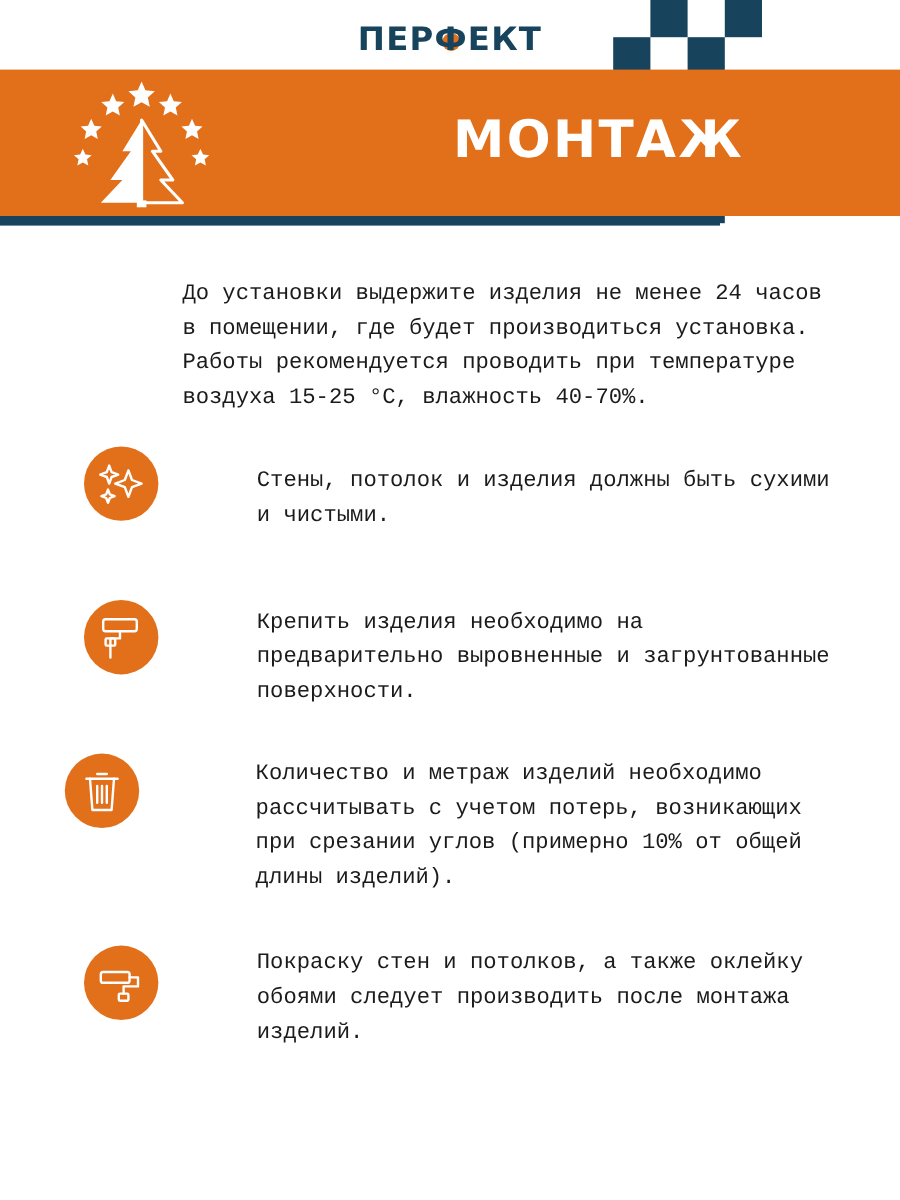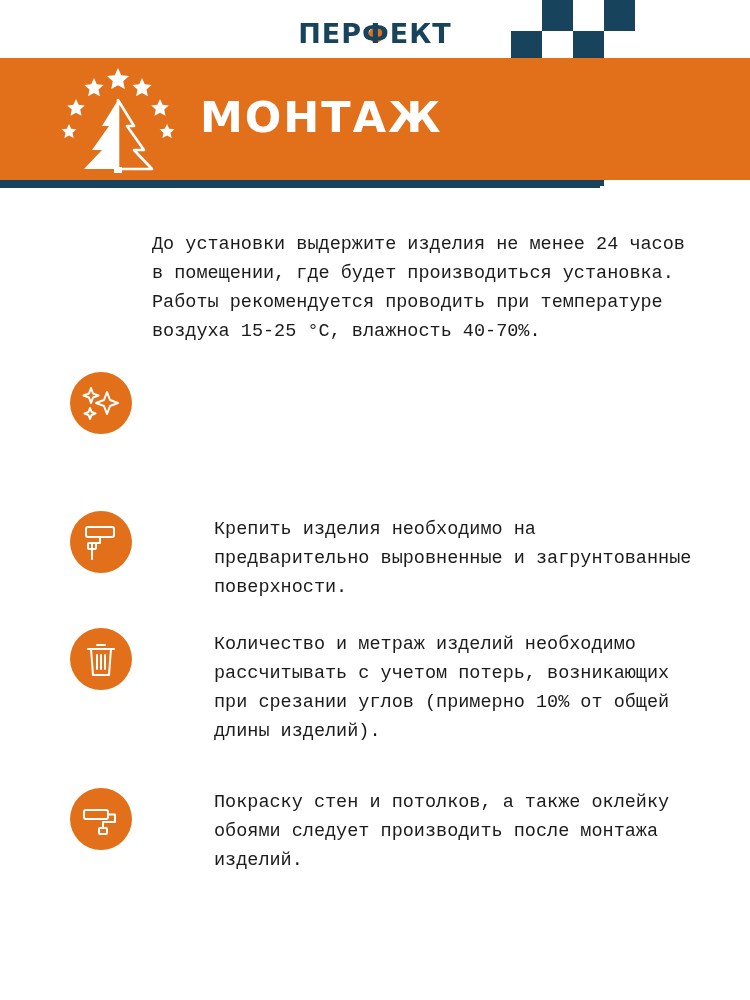--- a/index.html
+++ b/index.html
@@ -81,21 +81,21 @@
     left: 0;
     width: 750px;
     height: 122px;
     background: #e2701b;
   }
   .header-title {
     position: absolute;
     left: 200px;
     top: 92px;
     width: 420px;
-    text-align: left;
+    text-align: right;
     color: #ffffff;
     font-family: "DejaVu Sans", sans-serif;
     font-weight: bold;
     font-size: 43px;
     letter-spacing: 2px;
   }
   .tree-emblem {
     position: absolute;
     left: 58px;
     top: 68px;
@@ -207,36 +207,37 @@
     <div class="row" style="position:absolute; top:144px; left:70px; width:630px;">
       <div class="badge">
         <svg width="62" height="62" viewBox="0 0 62 62">
           <g fill="none" stroke="#ffffff" stroke-width="2" stroke-linejoin="round">
             <path d="M37 20 L40 28 L48 31 L40 34 L37 42 L34 34 L26 31 L34 28 Z"></path>
             <path d="M21 16 L23 21.5 L28.5 23.5 L23 25.5 L21 31 L19 25.5 L13.5 23.5 L19 21.5 Z"></path>
             <path d="M20 36 L21.5 40 L25.5 41.5 L21.5 43 L20 47 L18.5 43 L14.5 41.5 L18.5 40 Z"></path>
           </g>
         </svg>
       </div>
-    </div>
-
-    <div class="row" style="position:absolute; top:283px; left:70px; width:630px;">
+      <div class="row-text" style="margin-left:82px; padding-top:14px;">Стены, потолок и изделия должны быть сухими и чистыми.</div>
+    </div>
+
+    <div class="row" style="position:absolute; top:272px; left:70px; width:630px;">
       <div class="badge">
         <svg width="62" height="62" viewBox="0 0 62 62">
           <g fill="none" stroke="#ffffff" stroke-width="2" stroke-linejoin="round" stroke-linecap="round">
             <rect x="16" y="16" width="28" height="10" rx="2"></rect>
             <path d="M30 26 L30 32 L22 32 L22 48"></path>
             <rect x="18" y="32" width="8" height="6" rx="1"></rect>
           </g>
         </svg>
       </div>
       <div class="row-text" style="margin-left:82px; padding-top:4px;">Крепить изделия необходимо на предварительно выровненные и загрунтованные поверхности.</div>
     </div>
 
-    <div class="row" style="position:absolute; top:400px; left:70px; width:630px;">
+    <div class="row" style="position:absolute; top:400px; left:54px; width:630px;gap:15px;">
       <div class="badge">
         <svg width="62" height="62" viewBox="0 0 62 62">
           <g fill="none" stroke="#ffffff" stroke-width="2" stroke-linejoin="round" stroke-linecap="round">
             <path d="M18 21 L44 21"></path>
             <path d="M27 17 L35 17"></path>
             <path d="M21 21 L23 47 L39 47 L41 21"></path>
             <path d="M27 27 L27 41 M31 27 L31 41 M35 27 L35 41"></path>
           </g>
         </svg>
       </div>

